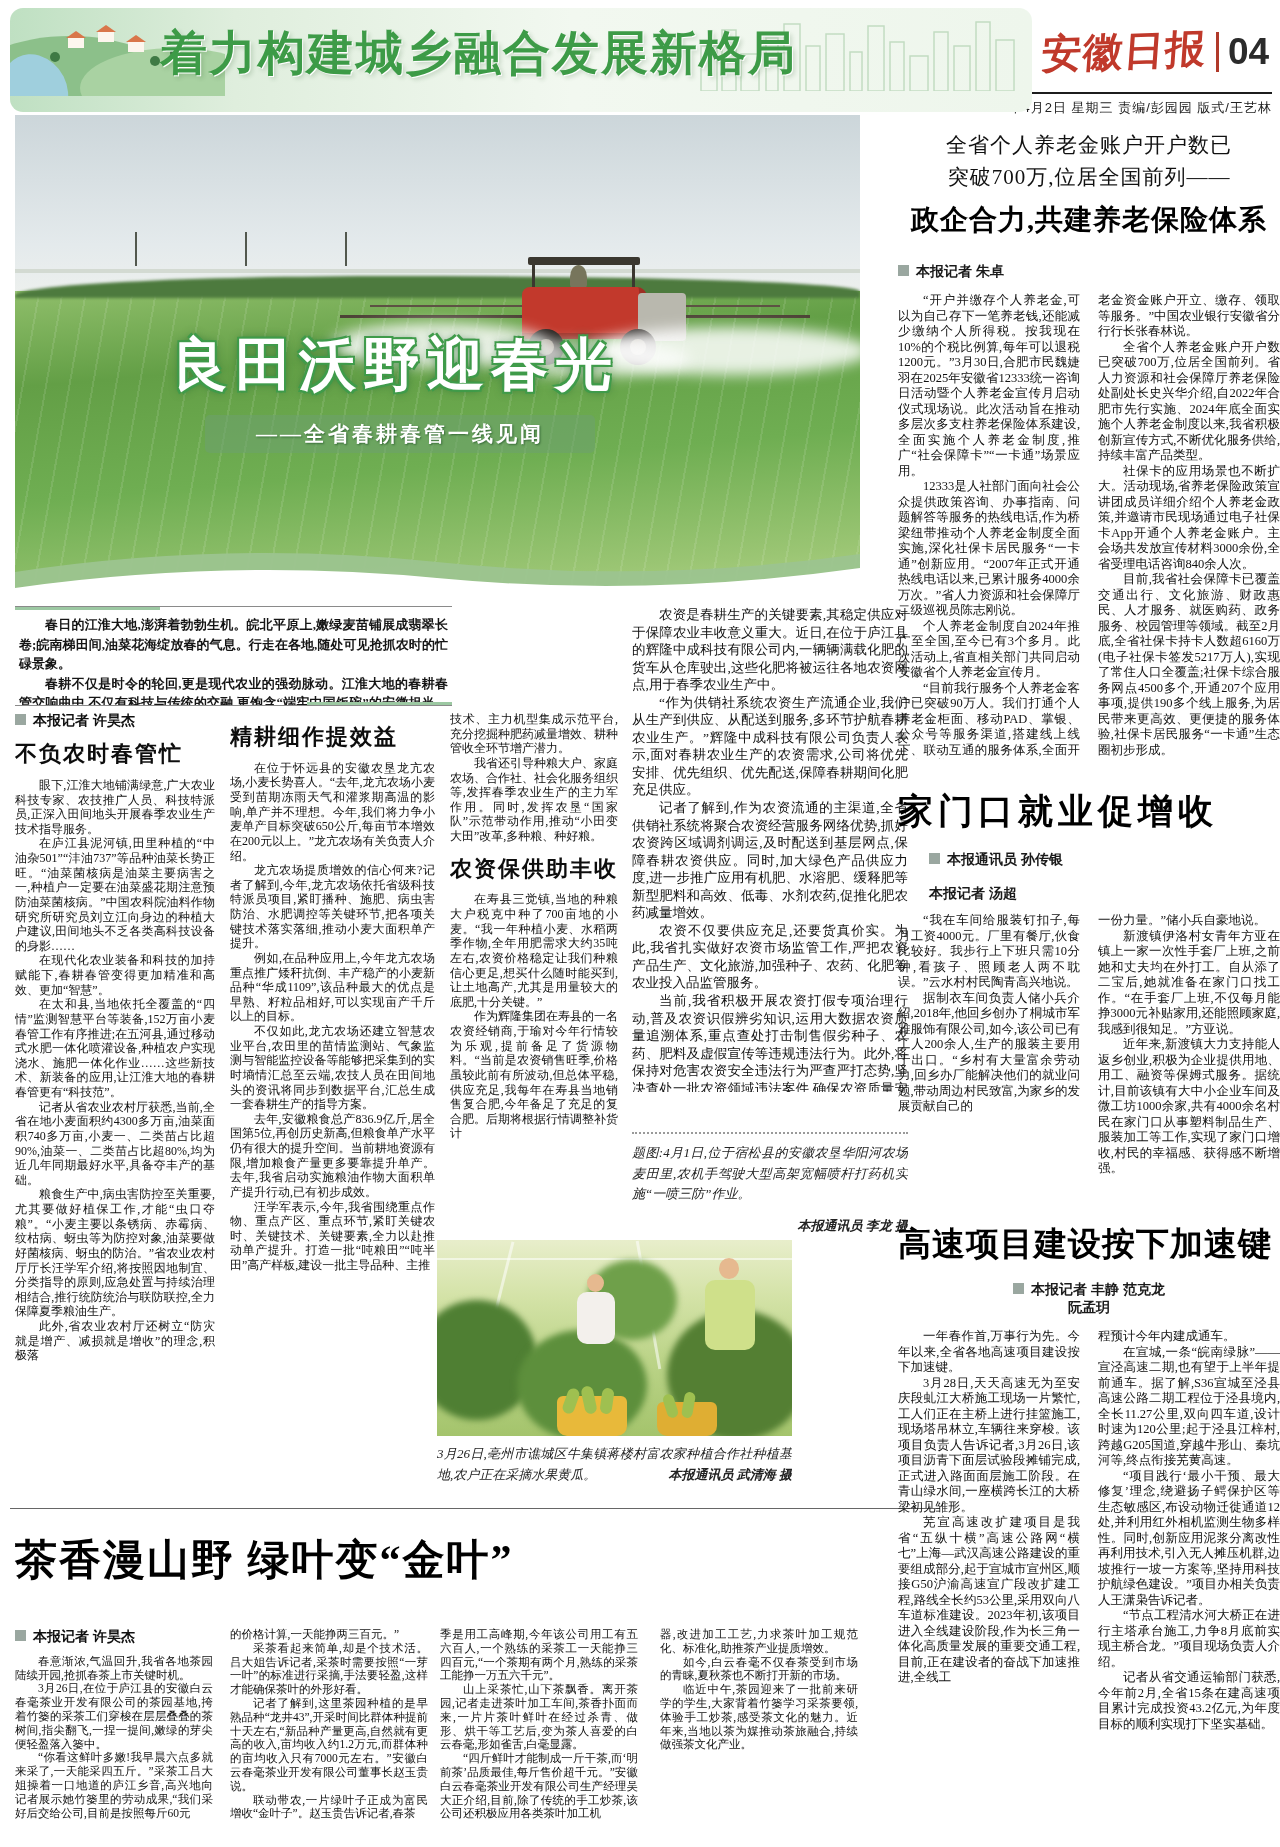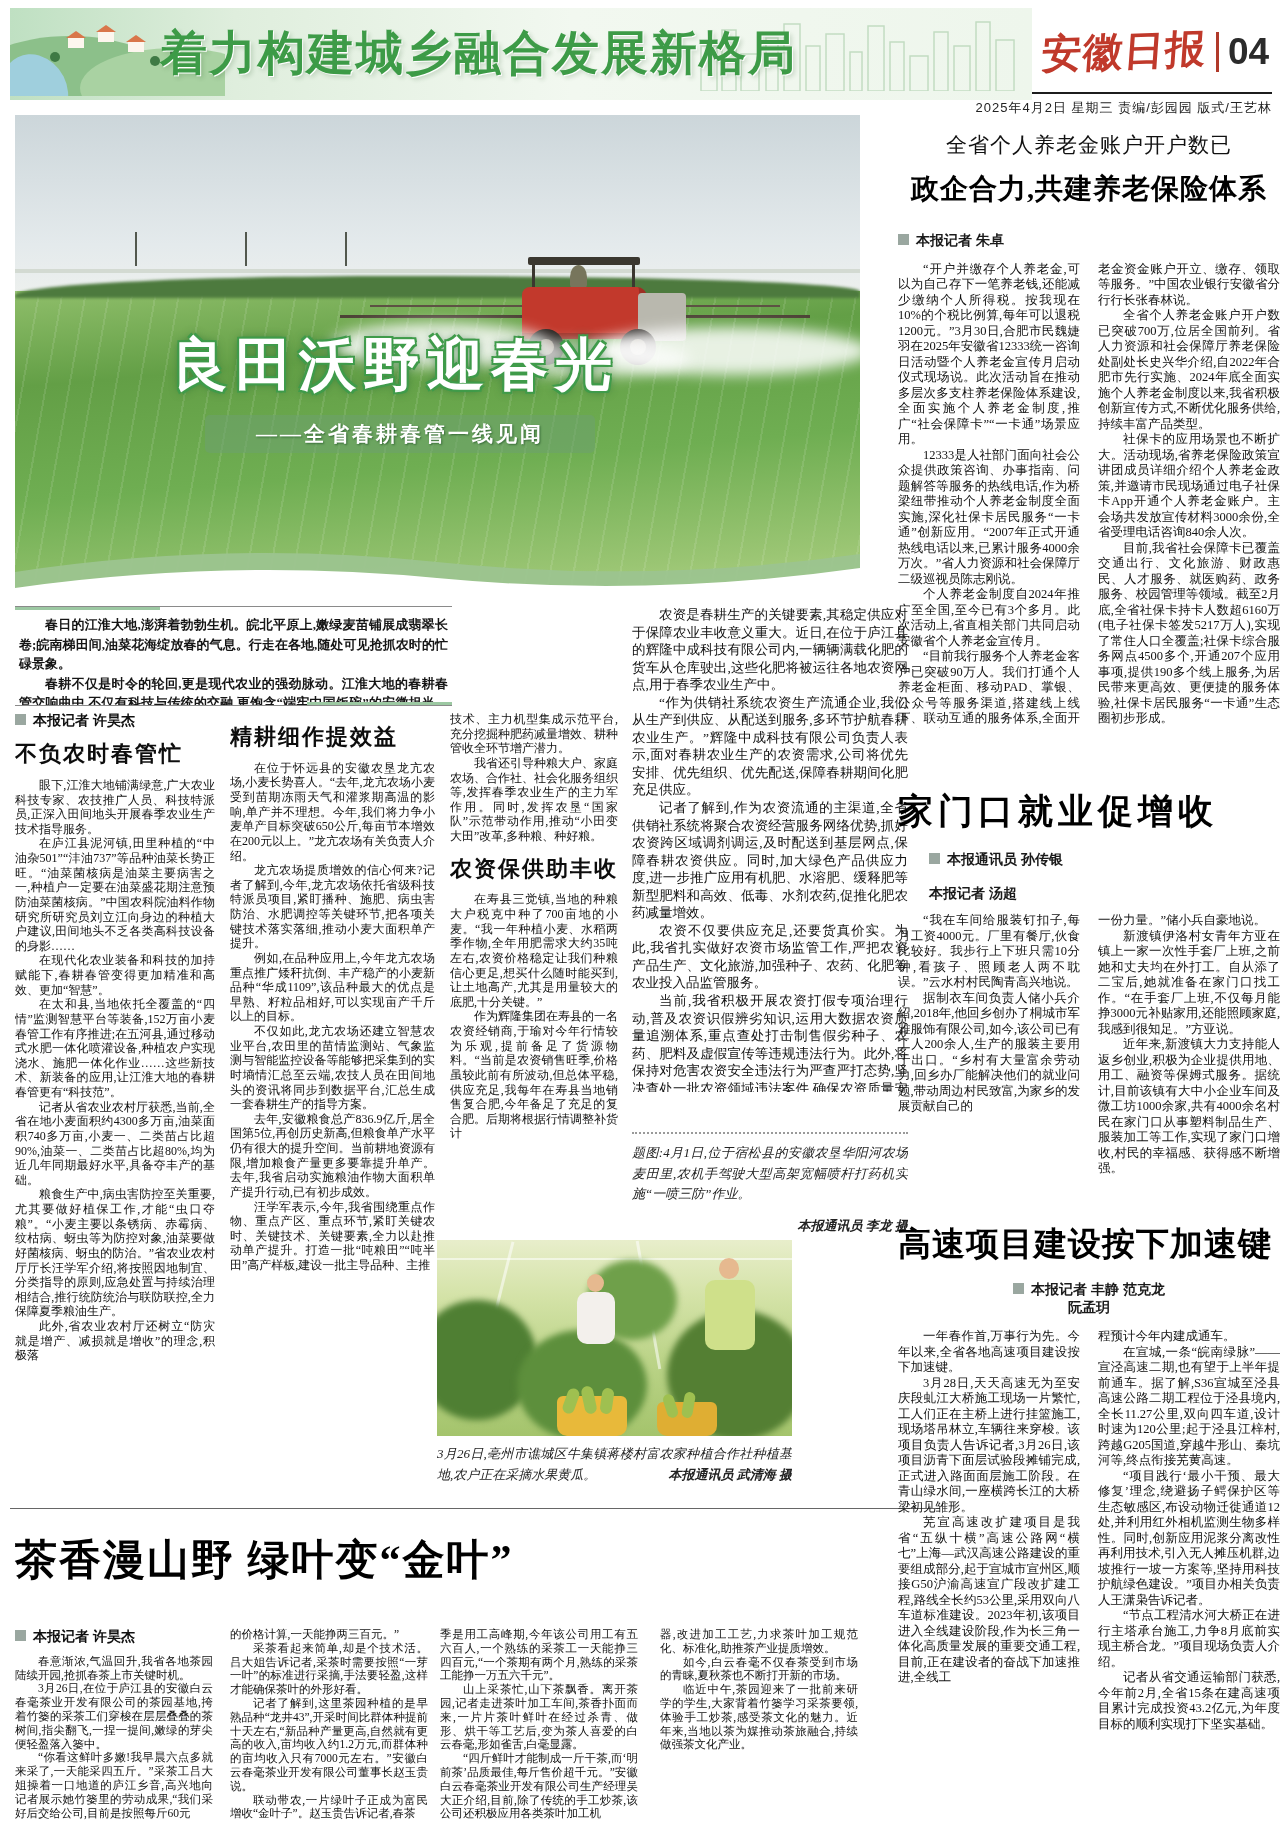--- a/index.html
+++ b/index.html
@@ -4,23 +4,23 @@
 <style>
   * { margin:0; padding:0; box-sizing:border-box; }
   html,body { background:#ffffff; }
   .page {
     position:relative; width:1280px; height:1847px; margin:0 auto;
     background:#ffffff; overflow:hidden; color:#1a1a1a;
     font-family:"Liberation Serif", serif;
   }
   
   .banner {
-    position:absolute; left:10px; top:8px; width:1022px; height:92px;
+    position:absolute; left:10px; top:8px; width:1022px; height:104px;
     background:linear-gradient(90deg,#bfe0c2 0%,#dfeedd 22%,#f2f8f0 55%,#eef6ec 100%);
-    border-radius:0; overflow:hidden; z-index:5;
+    border-radius:13px; overflow:hidden; z-index:5;
   }
   .banner-art { position:absolute; left:0; top:0; width:215px; height:88px; overflow:hidden; }
   .hill1 { position:absolute; left:-40px; top:28px; width:200px; height:90px; border-radius:50%; background:#8cc08a; }
   .hill2 { position:absolute; left:70px; top:40px; width:190px; height:80px; border-radius:50%; background:#a9d2a2; }
   .river { position:absolute; left:-10px; top:48px; width:70px; height:70px; background:#9fcfdd; border-radius:40% 60% 30% 60%; transform:rotate(18deg); }
   .house { position:absolute; width:16px; height:10px; background:#fdf6ee; }
   .house::before { content:""; position:absolute; left:-2px; top:-7px; border-left:10px solid transparent; border-right:10px solid transparent; border-bottom:7px solid #d9764a; }
   .tree { position:absolute; width:10px; height:10px; border-radius:50%; background:#3f7a45; }
   .banner-title {
     position:absolute; left:150px; top:14px; font-family:"Liberation Sans", sans-serif;
@@ -302,20 +302,21 @@
   <div class="photo2-caption">
     <span>3月26日,亳州市谯城区牛集镇蒋楼村富农家种植合作社种植基地,农户正在采摘水果黄瓜。</span>
     <span class="credit">本报通讯员 武清海 摄</span>
   </div>
 
   <div class="sep-rule"></div>
 
   <div class="rail-block pension">
     <div class="kicker">
       <div>全省个人养老金账户开户数已</div>
+      <div>突破700万,位居全国前列——</div>
     </div>
     <h1 class="headline-serif">政企合力,共建养老保险体系</h1>
     <div class="byline-row"><span class="byline-marker"></span><span>本报记者 朱卓</span></div>
     <div class="rail-body">
       <div class="rail-col">
           <p class="para">“开户并缴存个人养老金,可以为自己存下一笔养老钱,还能减少缴纳个人所得税。按我现在10%的个税比例算,每年可以退税1200元。”3月30日,合肥市民魏婕羽在2025年安徽省12333统一咨询日活动暨个人养老金宣传月启动仪式现场说。此次活动旨在推动多层次多支柱养老保险体系建设,全面实施个人养老金制度,推广“社会保障卡”“一卡通”场景应用。</p>
           <p class="para">12333是人社部门面向社会公众提供政策咨询、办事指南、问题解答等服务的热线电话,作为桥梁纽带推动个人养老金制度全面实施,深化社保卡居民服务“一卡通”创新应用。“2007年正式开通热线电话以来,已累计服务4000余万次。”省人力资源和社会保障厅二级巡视员陈志刚说。</p>
           <p class="para">个人养老金制度自2024年推广至全国,至今已有3个多月。此次活动上,省直相关部门共同启动安徽省个人养老金宣传月。</p>
           <p class="para">“目前我行服务个人养老金客户已突破90万人。我们打通个人养老金柜面、移动PAD、掌银、公众号等服务渠道,搭建线上线下、联动互通的服务体系,全面开放个人养</p>
         </div>

